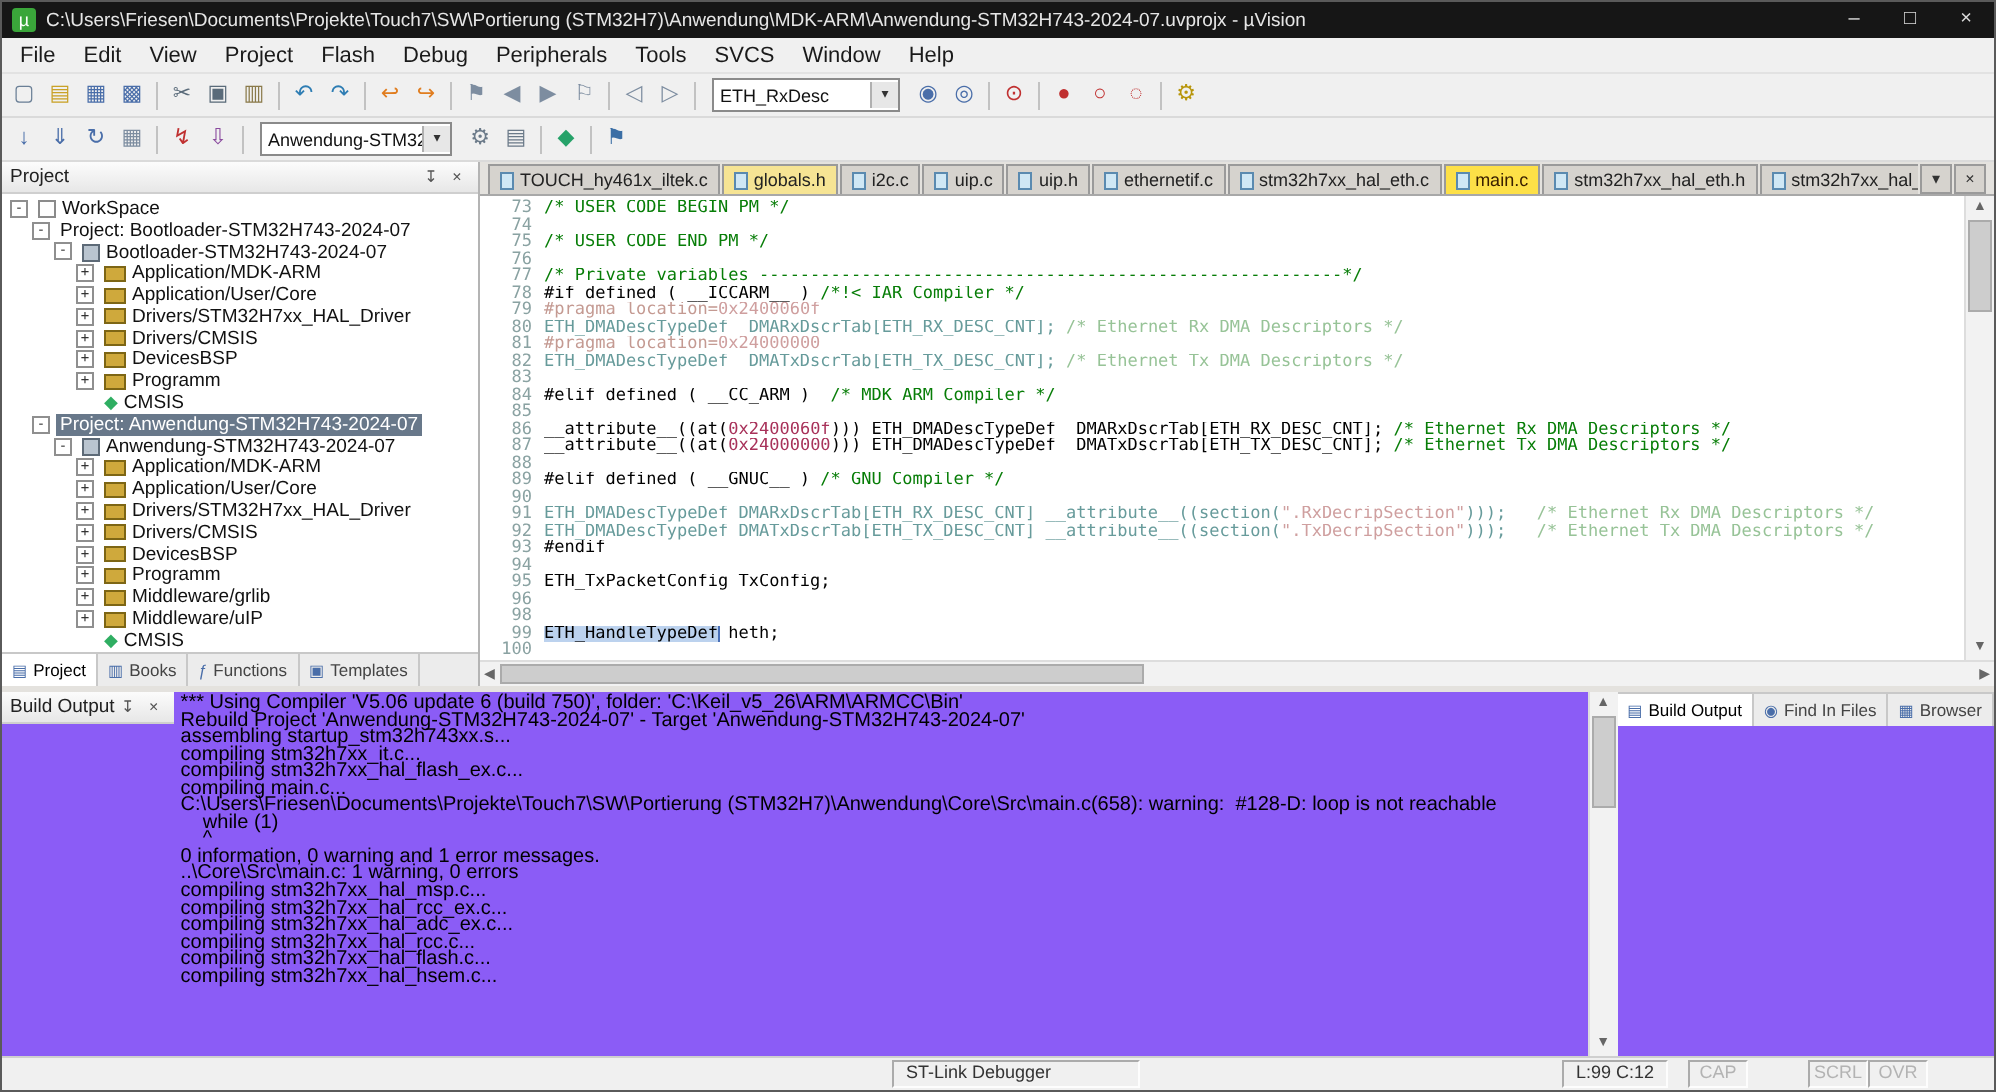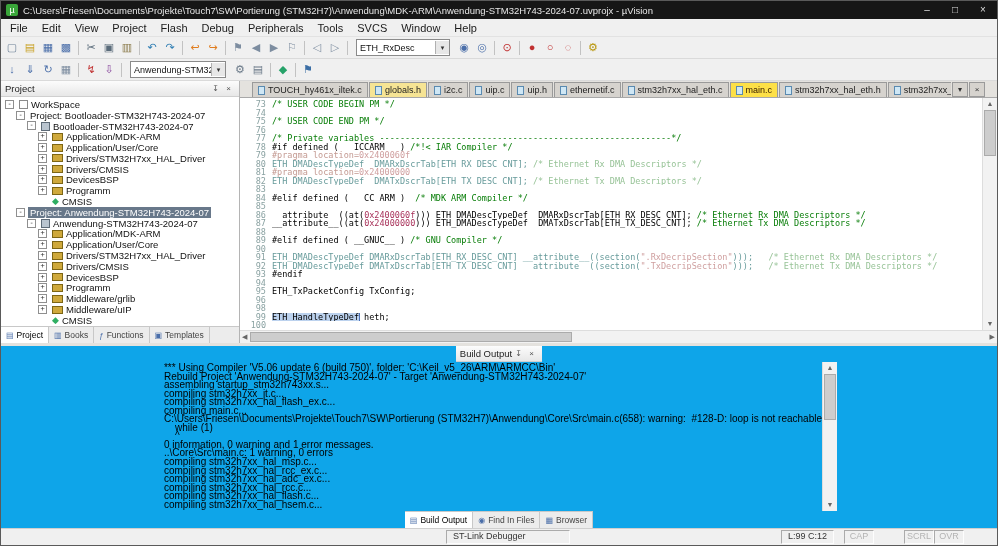--- a/index.html
+++ b/index.html
@@ -45,21 +45,21 @@
   .target-icon{width:9px;height:9px;background:#b9c4cf;border:1px solid #5d6a77;box-sizing:border-box;}
   .workspace-icon{width:9px;height:9px;background:#fdfdfd;border:1px solid #8a8a8a;box-sizing:border-box;}
   .project-icon{width:0;height:0;margin:0;}
   .cmsis-icon{color:#2fae62;font-size:9px;line-height:9px;}
   .panel-tabs{height:16px;flex:none;background:#ececec;border-top:1px solid #c8c8c8;display:flex;align-items:stretch;}
   .ptab{display:inline-flex;align-items:center;gap:3px;font-size:8.5px;padding:0 5px;border-right:1px solid #c8c8c8;color:#444;cursor:default;}
   .ptab.active{background:#fff;color:#000;}
   .ptab-icon{font-size:8px;color:#4a6ea9;}
   
   .editor{flex:1;display:flex;flex-direction:column;min-width:0;background:#fff;}
-  .tabbar{height:16px;flex:none;background:#e4e2de;display:flex;align-items:flex-end;border-bottom:1px solid #a8a8a8;padding:0 12px;}
+  .tabbar{height:16px;flex:none;background:#e4e2de;display:flex;align-items:flex-end;border-bottom:1px solid #a8a8a8;padding:0 4px;}
   .tabs{flex:1;display:flex;align-items:flex-end;overflow:hidden;}
   .etab{display:inline-flex;align-items:center;gap:3px;padding:0 5px;font-size:9px;background:#d6d3ce;border:1px solid #9a9a9a;
     border-bottom:none;margin-right:1px;height:14px;white-space:nowrap;color:#222;cursor:default;}
   .etab.highlight{background:#f6e494;}
   .etab.active{background:#fde047;color:#3a2000;}
   .ticon{width:7px;height:9px;background:#cfe7f5;border:1px solid #5a8ab0;flex:none;box-sizing:border-box;}
   .tabbar-btn{width:14px;height:13px;line-height:13px;flex:none;text-align:center;font-size:8px;background:#d6d3ce;
     border:1px solid #9a9a9a;margin-left:1px;color:#333;cursor:default;}
   .editor-body{flex:1;display:flex;min-height:0;}
   .code{flex:1;overflow:hidden;font-family:"DejaVu Sans Mono",monospace;font-size:8.5px;line-height:8.5px;padding-top:2px;min-width:0;}
@@ -76,21 +76,21 @@
   .tk-hl{background:#bcd2ee;outline:1px solid #4a70b8;color:#000;}
   .vscroll{width:14px;flex:none;background:#f2f2f2;border-left:1px solid #ddd;display:flex;flex-direction:column;align-items:center;
     font-size:7px;color:#666;}
   .vs-arrow{height:12px;line-height:12px;}
   .vs-thumb{width:10px;height:44px;background:#cdcdcd;border:1px solid #ababab;}
   .vs-space{flex:1;}
   .hscroll{height:12px;flex:none;background:#f2f2f2;border-top:1px solid #ddd;display:flex;align-items:center;font-size:7px;color:#666;padding:0 2px;}
   .hs-thumb{height:8px;width:320px;background:#cdcdcd;border:1px solid #ababab;margin:0 3px;}
   .hs-space{flex:1;}
   
-  .build-panel{height:185px;flex:none;display:flex;flex-direction:column;background:#0ea5e9;border-top:3px solid #e4e2de;box-sizing:border-box;align-items:center;}
+  .build-panel{height:185px;flex:none;display:flex;flex-direction:row;background:#8b5cf6;border-top:3px solid #e4e2de;box-sizing:border-box;}
   .build-body{flex:1;display:flex;min-height:0;}
   .build-lines{flex:1;min-width:0;overflow:hidden;font-family:Liberation Sans, sans-serif;font-size:10px;line-height:8.55px;
     padding:2px 0 0 3px;color:#000;}
   .bl{white-space:pre;}
   .bl-err{background:#ffff00;}
   
   .statusbar{height:16px;flex:none;background:#f0f0f0;border-top:1px solid #cfcfcf;display:flex;align-items:center;
     font-size:9px;color:#333;padding:0 3px;gap:10px;}
   .sb-spacer-l{width:432px;flex:none;}
   .sb-fill{flex:1;}

